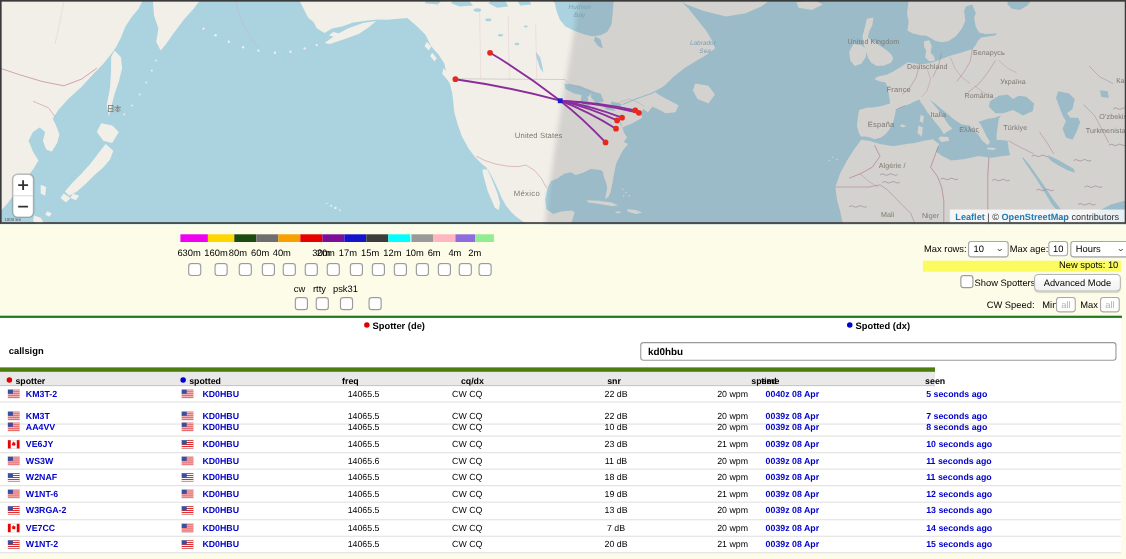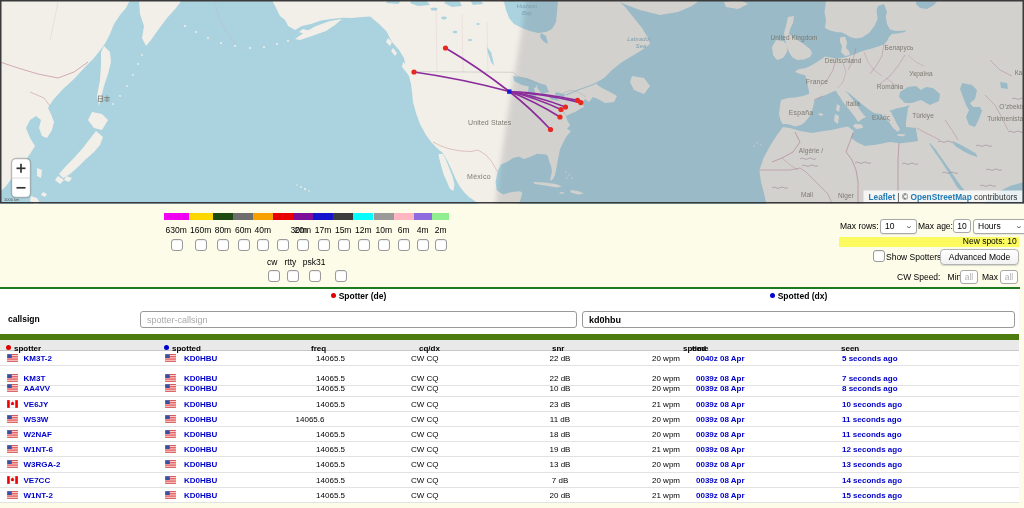--- a/index.html
+++ b/index.html
@@ -1,21 +1,21 @@
 <!DOCTYPE html>
 <html><head>
 <meta charset="utf-8">
 <style>
   html,body{margin:0;padding:0;width:1024px;height:508px;overflow:hidden;
     background:#fcfce8;font-family:"Liberation Sans",sans-serif;}
   #stage{position:absolute;top:0;left:0;width:1024px;height:508px;text-decoration:underline;}
   .abs{position:absolute;}
   
   .sw{position:absolute;top:213px;height:7px;width:21px;}
-  .bl{position:absolute;top:224.5px;width:30px;text-align:center;font-size:8.5px;color:#000;}
+  .bl{position:absolute;top:224.5px;width:30px;text-align:left;font-size:8.5px;color:#000;}
   .cb{position:absolute;width:10px;height:10px;background:#fff;border:1px solid #9a9a9a;
       border-radius:3px;box-shadow:inset 0 0.5px 1px rgba(0,0,0,0.12);}
   .ml{position:absolute;top:257px;font-size:8.5px;color:#000;}
   
   .lab{position:absolute;font-size:8.5px;color:#000;white-space:nowrap;}
   .sel{position:absolute;background:#fff;border:1px solid #a8a8a8;border-radius:3px;
        font-size:8.5px;color:#000;padding:0 4px;display:flex;align-items:center;
        box-shadow:0 0.5px 1px rgba(0,0,0,0.08);}
   .sel .arr{margin-left:auto;font-size:7px;color:#444;transform:scaleX(1.4);}
   .ti{position:absolute;background:#fff;border:1px solid #a8a8a8;border-radius:3px;
@@ -27,22 +27,22 @@
        font-size:8.5px;text-align:right;line-height:9.5px;}
   
   #greenline{position:absolute;left:0;top:287px;width:1020px;height:2px;background:#1e7a1e;}
   #tblarea{position:absolute;left:0;top:289px;width:1019px;height:214px;background:#fff;}
   .bandhdr{position:absolute;top:291px;height:13px;font-size:8.5px;font-weight:bold;color:#000;}
   .dot{display:inline-block;width:5px;height:5px;border-radius:50%;vertical-align:1px;margin-right:3px;}
   .rdot{background:#e00000;}
   .bdot{background:#0000d0;}
   .bigin{position:absolute;top:311px;height:17px;background:#fff;border:1px solid #999;
       border-radius:3px;font-size:9px;display:flex;align-items:center;padding:0 6px;box-sizing:border-box;}
-  #thead{position:absolute;left:0;top:333.5px;width:1019px;height:17.5px;background:#e9e9e9;
-      border-top:6px solid #4d7c0f;border-bottom:1px solid #c8c8c8;box-sizing:border-box;}
+  #thead{position:absolute;left:0;top:333.5px;width:850px;height:17.5px;background:#e9e9e9;
+      border-top:4px solid #4d7c0f;border-bottom:1px solid #c8c8c8;box-sizing:border-box;}
   .hc{position:absolute;font-size:8px;font-weight:bold;color:#000;top:4.5px;}
   .row{position:absolute;left:0;width:1019px;height:15.2px;border-bottom:1px solid #e2e2e2;box-sizing:border-box;}
   .row span{position:absolute;top:50%;transform:translateY(-50%);font-size:8px;white-space:nowrap;}
   .call{font-weight:bold;color:#0000cc;}
   .blu{font-weight:bold;color:#0000cc;}
   .blk{color:#000;}
   .flag{position:absolute;top:50%;transform:translateY(-50%);width:11px;height:8px;}
 </style>
 </head>
 <body>
@@ -313,21 +313,20 @@
 <div class="lab" style="left:897px;top:272px;">CW Speed:&nbsp;&nbsp;&nbsp;Min</div>
 <div class="ti" style="left:960px;top:270px;width:16px;height:12px;color:#b0b0b0;">all</div>
 <div class="lab" style="left:982px;top:272px;">Max</div>
 <div class="ti" style="left:1000px;top:270px;width:16px;height:12px;color:#b0b0b0;">all</div>
 
 <div id="tblarea"></div>
 <div id="greenline"></div>
 <div class="bandhdr" style="left:140px;width:437px;text-align:center;"><span class="dot rdot"></span>Spotter (de)</div>
 <div class="bandhdr" style="left:582px;width:433px;text-align:center;"><span class="dot bdot"></span>Spotted (dx)</div>
 <div class="lab" style="left:8px;top:314px;font-weight:bold;">callsign</div>
-<div class="bigin" style="left:140px;width:437px;color:#a9a9a9;">spotter-callsign</div>
 <div class="bigin" style="left:582px;width:433px;color:#000;font-weight:bold;">kd0hbu</div>
 <div id="thead">
   <div class="hc" style="left:6px;"><span class="dot rdot"></span>spotter</div>
   <div class="hc" style="left:164px;"><span class="dot bdot"></span>spotted</div>
   <div class="hc" style="left:311px;">freq</div>
   <div class="hc" style="left:419px;">cq/dx</div>
   <div class="hc" style="left:552px;">snr</div>
   <div class="hc" style="left:655px;padding-left:28px;">speed</div>
   <div class="hc" style="left:692px;">time</div>
   <div class="hc" style="left:841px;">seen</div>
@@ -484,21 +483,21 @@
               <rect y="0" width="12" height="0.9"></rect>
               <rect y="1.8" width="12" height="0.9"></rect>
               <rect y="3.6" width="12" height="0.9"></rect>
               <rect y="5.4" width="12" height="0.9"></rect>
               <rect y="7.2" width="12" height="0.8"></rect>
             </g>
             <rect width="5.2" height="4" fill="#3a4fa0"></rect>
             <rect x="0" y="0" width="12" height="8" fill="none" stroke="#bbb" stroke-width="0.5"></rect>
           </svg></span>
         <span class="call" style="left:184px;">KD0HBU</span>
-        <span class="blk" style="left:285px;width:50px;text-align:center;">14065.6</span>
+        <span class="blk" style="left:295px;width:50px;text-align:right;">14065.6</span>
         <span class="blk" style="left:411px;">CW CQ</span>
         <span class="blk" style="left:535px;width:50px;text-align:center;">11 dB</span>
         <span class="blk" style="left:630px;width:50px;text-align:right;">20 wpm</span>
         <span class="blu" style="left:696px;">0039z 08 Apr</span>
         <span class="blu" style="left:842px;">11 seconds ago</span>
       </div>
       <div class="row" style="top:427px;">
         <span class="flag" style="left:7px;"><svg width="11" height="8" viewBox="0 0 12 8" preserveAspectRatio="none">
             <rect width="12" height="8" fill="#fff"></rect>
             <g fill="#d22">

